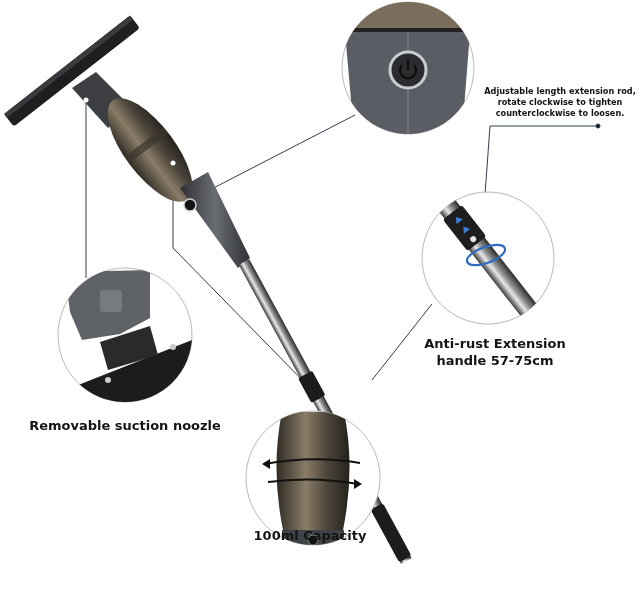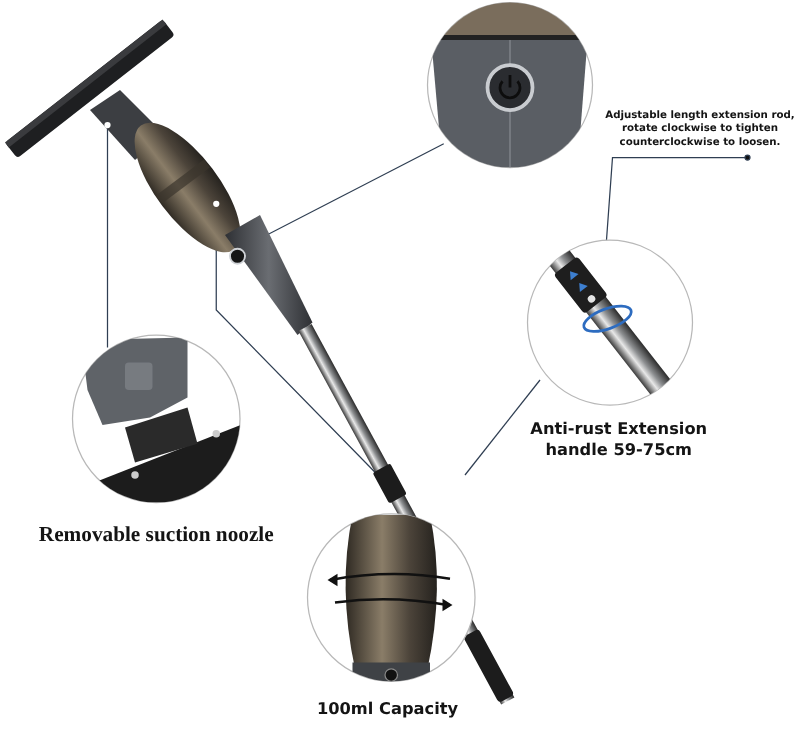--- a/index.html
+++ b/index.html
@@ -3,22 +3,22 @@
 <meta charset="utf-8">
 <style>
   html, body { margin: 0; padding: 0; background: #ffffff; }
   body { width: 640px; height: 592px; position: relative; overflow: hidden;
          font-family: "DejaVu Sans", "Liberation Sans", sans-serif; color: #111; }
   .stage { position: absolute; left: 0; top: 0; width: 640px; height: 592px; }
   .label { position: absolute; font-weight: bold; color: #141414; text-align: center; white-space: nowrap; }
   .label-power { left: 340px; top: 143px; width: 120px; font-size: 13px; }
   .label-adjust { left: 478px; top: 86px; width: 164px; font-size: 8.2px; line-height: 11px; white-space: normal; }
   .label-rust { left: 420px; top: 335px; width: 150px; font-size: 13px; line-height: 17px; white-space: normal; }
-  .label-nozzle { left: 20px; top: 418px; width: 210px; font-size: 17px; font-family: Liberation Serif, serif; }
-  .label-capacity { left: 240px; top: 560px; width: 140px; font-size: 13px; }
+  .label-nozzle { left: 20px; top: 418px; width: 210px; font-size: 13px; }
+  .label-capacity { left: 240px; top: 528px; width: 140px; font-size: 13px; }
 </style>
 </head>
 <body>
 
 <div class="stage">
 <svg width="640" height="592" viewBox="0 0 640 592" xmlns="http://www.w3.org/2000/svg" style="position:absolute;left:0;top:0">
   <defs>
     <linearGradient id="rodGrad" x1="0" y1="0" x2="1" y2="0">
       <stop offset="0" stop-color="#3a3a3a"></stop>
       <stop offset="0.35" stop-color="#e8e8e8"></stop>
@@ -130,16 +130,16 @@
       <circle cx="313" cy="540" r="5" fill="#111" stroke="#888"></circle>
       <path d="M264 464 Q313 455 360 463" fill="none" stroke="#111" stroke-width="2"></path>
       <polygon points="262,464 270,459 270,469" fill="#111"></polygon>
       <path d="M268 482 Q313 476 358 484" fill="none" stroke="#111" stroke-width="2"></path>
       <polygon points="362,484 354,479 354,489" fill="#111"></polygon>
     </g>
   </g>
 </svg>
 
 <div class="label label-adjust">Adjustable length extension rod, rotate clockwise to tighten counterclockwise to loosen.</div>
-<div class="label label-rust">Anti-rust Extension handle 59-75cm</div>
+<div class="label label-rust">Anti-rust Extension handle 57-75cm</div>
 <div class="label label-nozzle">Removable suction noozle</div>
 <div class="label label-capacity">100ml Capacity</div>
 </div>
 
 </body></html>

